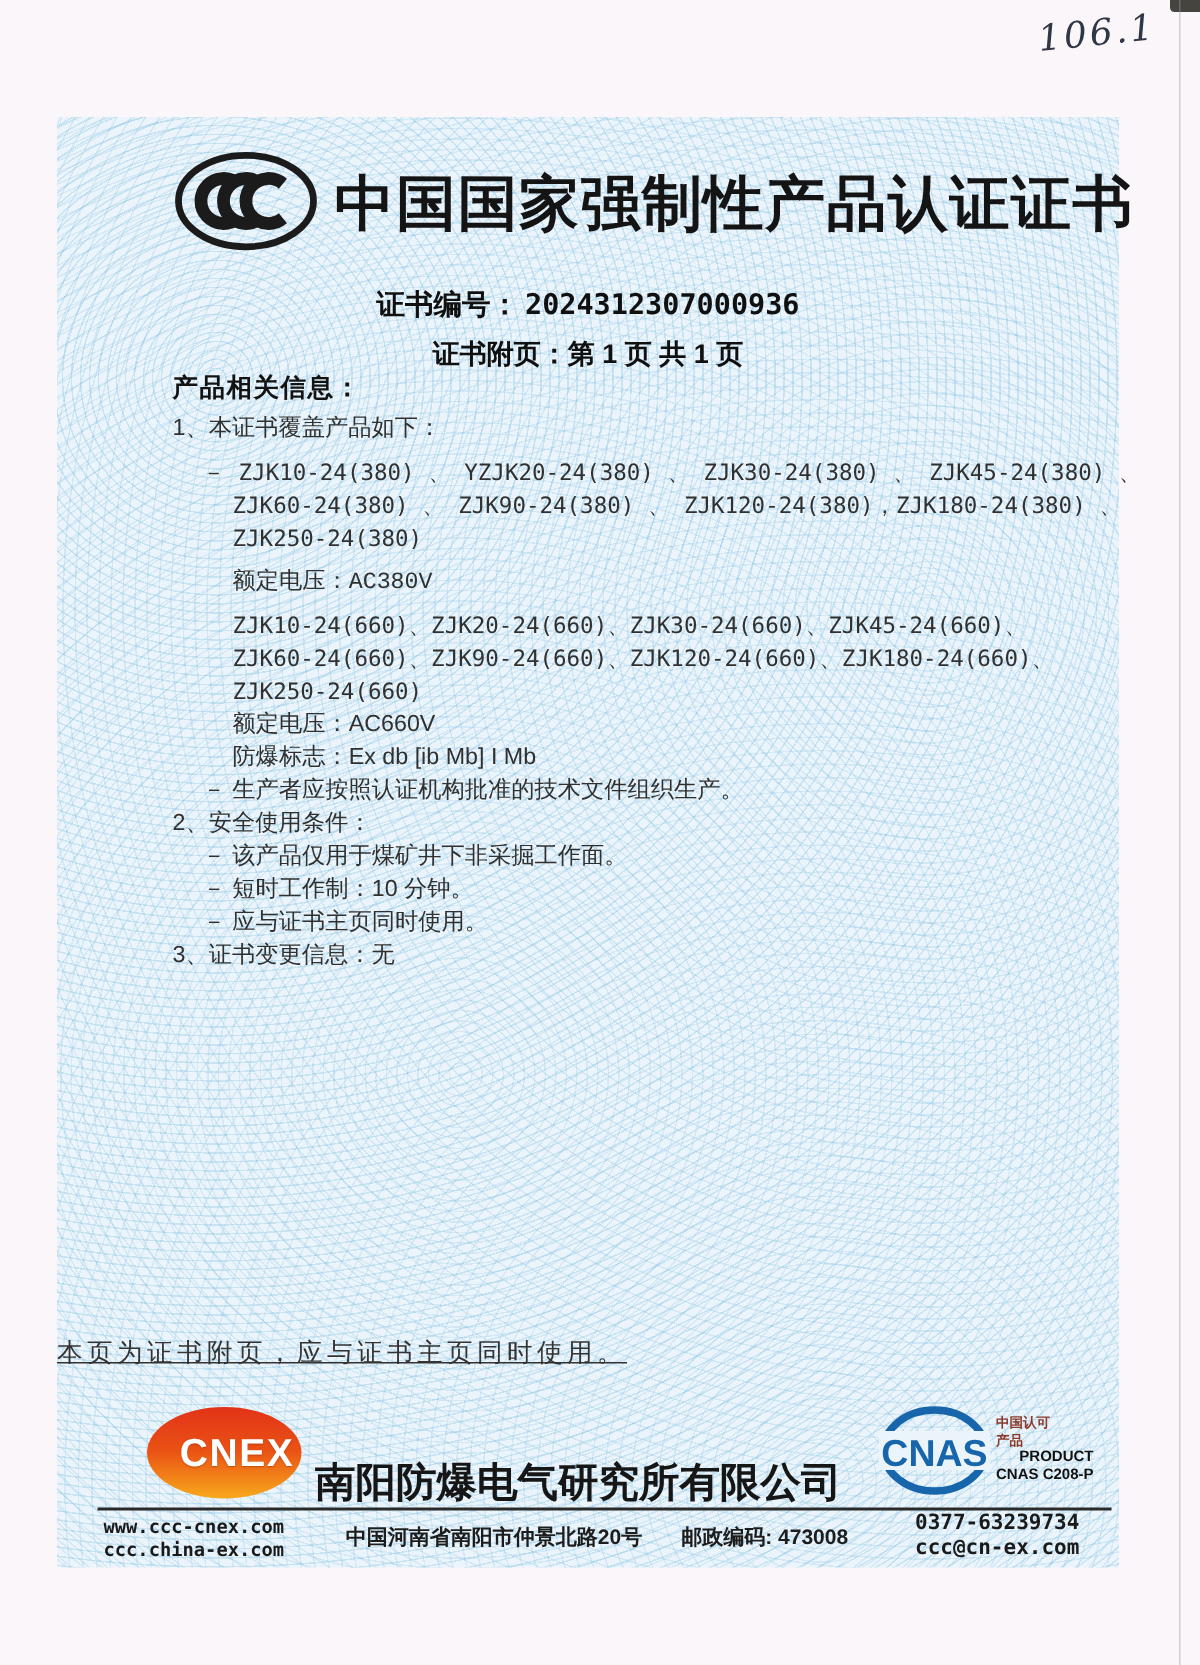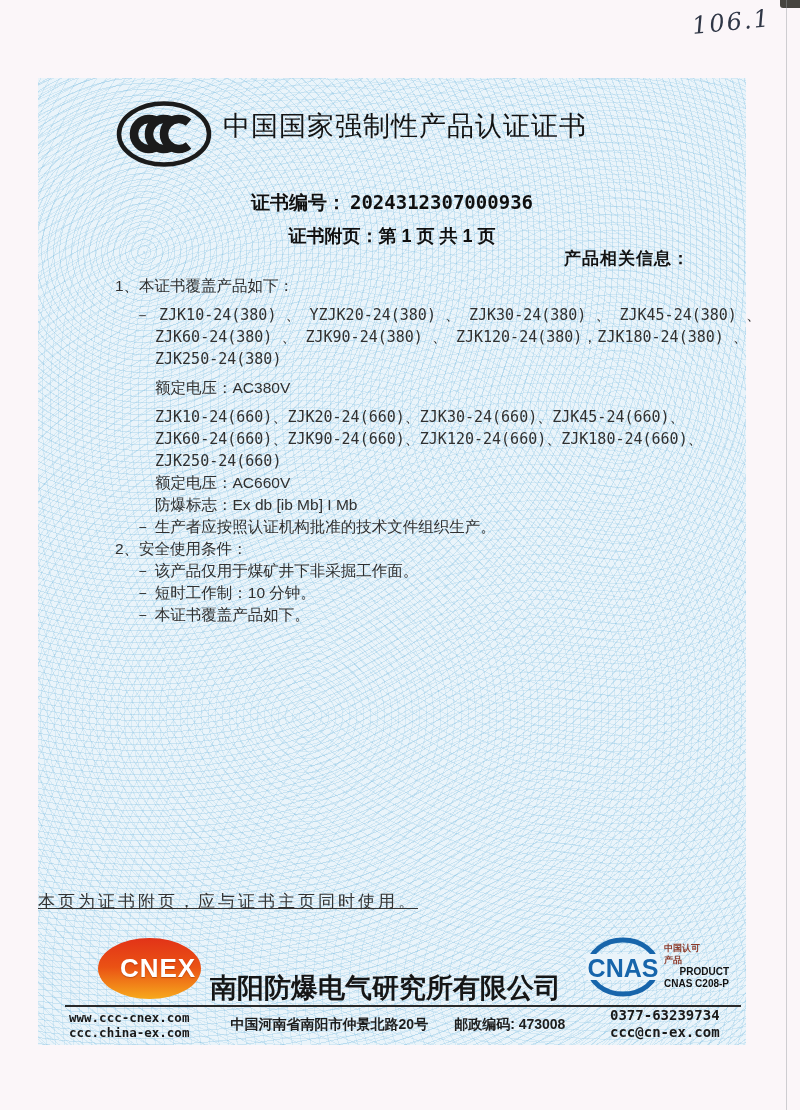--- a/index.html
+++ b/index.html
@@ -31,37 +31,37 @@
     background-color:#eaf4fa;
     background-image:
       repeating-radial-gradient(circle at 15% 18%, rgba(122,188,224,0.30) 0 1px, rgba(0,0,0,0) 1px 6px),
       repeating-radial-gradient(circle at 82% 34%, rgba(122,188,224,0.22) 0 1px, rgba(0,0,0,0) 1px 8px),
       repeating-radial-gradient(circle at 38% 66%, rgba(122,188,224,0.20) 0 1px, rgba(0,0,0,0) 1px 7px),
       repeating-radial-gradient(circle at 72% 94%, rgba(122,188,224,0.20) 0 1px, rgba(0,0,0,0) 1px 9px);
   }
   .ccc-logo { position:absolute; left:78px; top:22px; width:96px; height:68px; }
   .title {
     position:absolute; left:185px; top:30px; width:450px;
-    text-align:left; font-size:27px; font-weight:normal; color:#141414;
+    text-align:left; font-size:40px; font-weight:bold; color:#141414;
     letter-spacing:1px; white-space:nowrap;
   }
   .cert-no, .attach {
     position:absolute; left:0; width:100%; text-align:center;
     font-weight:bold; color:#101010; font-size:19px; white-space:nowrap;
   }
   .cert-no { top:112px; }
   .attach { top:146px; font-size:18px; }
   .cert-no .num { font-family:"DejaVu Sans Mono", monospace; letter-spacing:0; margin-left:4px; }
   .content { position:absolute; left:77px; top:170px; width:575px; font-size:15.5px; color:#303030; }
-  .section-title { font-size:17px; font-weight:bold; color:#131313; line-height:22px; margin-bottom:5px; letter-spacing:1px;text-align:right; }
+  .section-title { font-size:17px; font-weight:bold; color:#131313; line-height:22px; margin-bottom:5px; letter-spacing:1px; }
   .pline { line-height:22px; white-space:nowrap; }
   .pline.lvl0 { margin-left:0; }
   .pline.lvl1 { margin-left:20px; }
   .pline.lvl2 { margin-left:40px; }
-  .pline.gap { margin-top:7px; }
+  .pline.gap { margin-top:7px;font-family:Liberation Mono, monospace; }
   .pline.mono { font-family:"DejaVu Sans Mono", monospace; font-size:15px; }
   .note {
     position:absolute; top:812px; left:0; width:100%; text-align:left;
     font-size:17px; letter-spacing:3px; color:#333; white-space:nowrap;text-decoration:underline;
   }
   .org-row { position:absolute; left:0; top:856px; width:100%; height:70px; }
   .cnex {
     position:absolute; left:60px; top:4px; width:103px; height:61px;
     border-radius:50%;
     background:linear-gradient(180deg,#e23318 0%,#ea5214 48%,#f7a91c 100%);
@@ -131,21 +131,22 @@
         <div class="pline lvl2 gap">额定电压：AC380V</div>
         <div class="pline lvl2 mono gap">ZJK10-24(660)、ZJK20-24(660)、ZJK30-24(660)、ZJK45-24(660)、</div>
         <div class="pline lvl2 mono">ZJK60-24(660)、ZJK90-24(660)、ZJK120-24(660)、ZJK180-24(660)、</div>
         <div class="pline lvl2 mono">ZJK250-24(660)</div>
         <div class="pline lvl2">额定电压：AC660V</div>
         <div class="pline lvl2">防爆标志：Ex db [ib Mb] I Mb</div>
         <div class="pline lvl1">－ 生产者应按照认证机构批准的技术文件组织生产。</div>
         <div class="pline lvl0">2、安全使用条件：</div>
         <div class="pline lvl1">－ 该产品仅用于煤矿井下非采掘工作面。</div>
         <div class="pline lvl1">－ 短时工作制：10 分钟。</div>
-        <div class="pline lvl1">－ 本证书覆盖产品如下。</div>
+        <div class="pline lvl1">－ 应与证书主页同时使用。</div>
+        <div class="pline lvl0">3、证书变更信息：无</div>
       </div>
   </div>
 
   <div class="note">本页为证书附页，应与证书主页同时使用。</div>
 
   <div class="org-row">
     <div class="cnex">
       <span>CNEX</span>
     </div>
     <div class="company">南阳防爆电气研究所有限公司</div>

